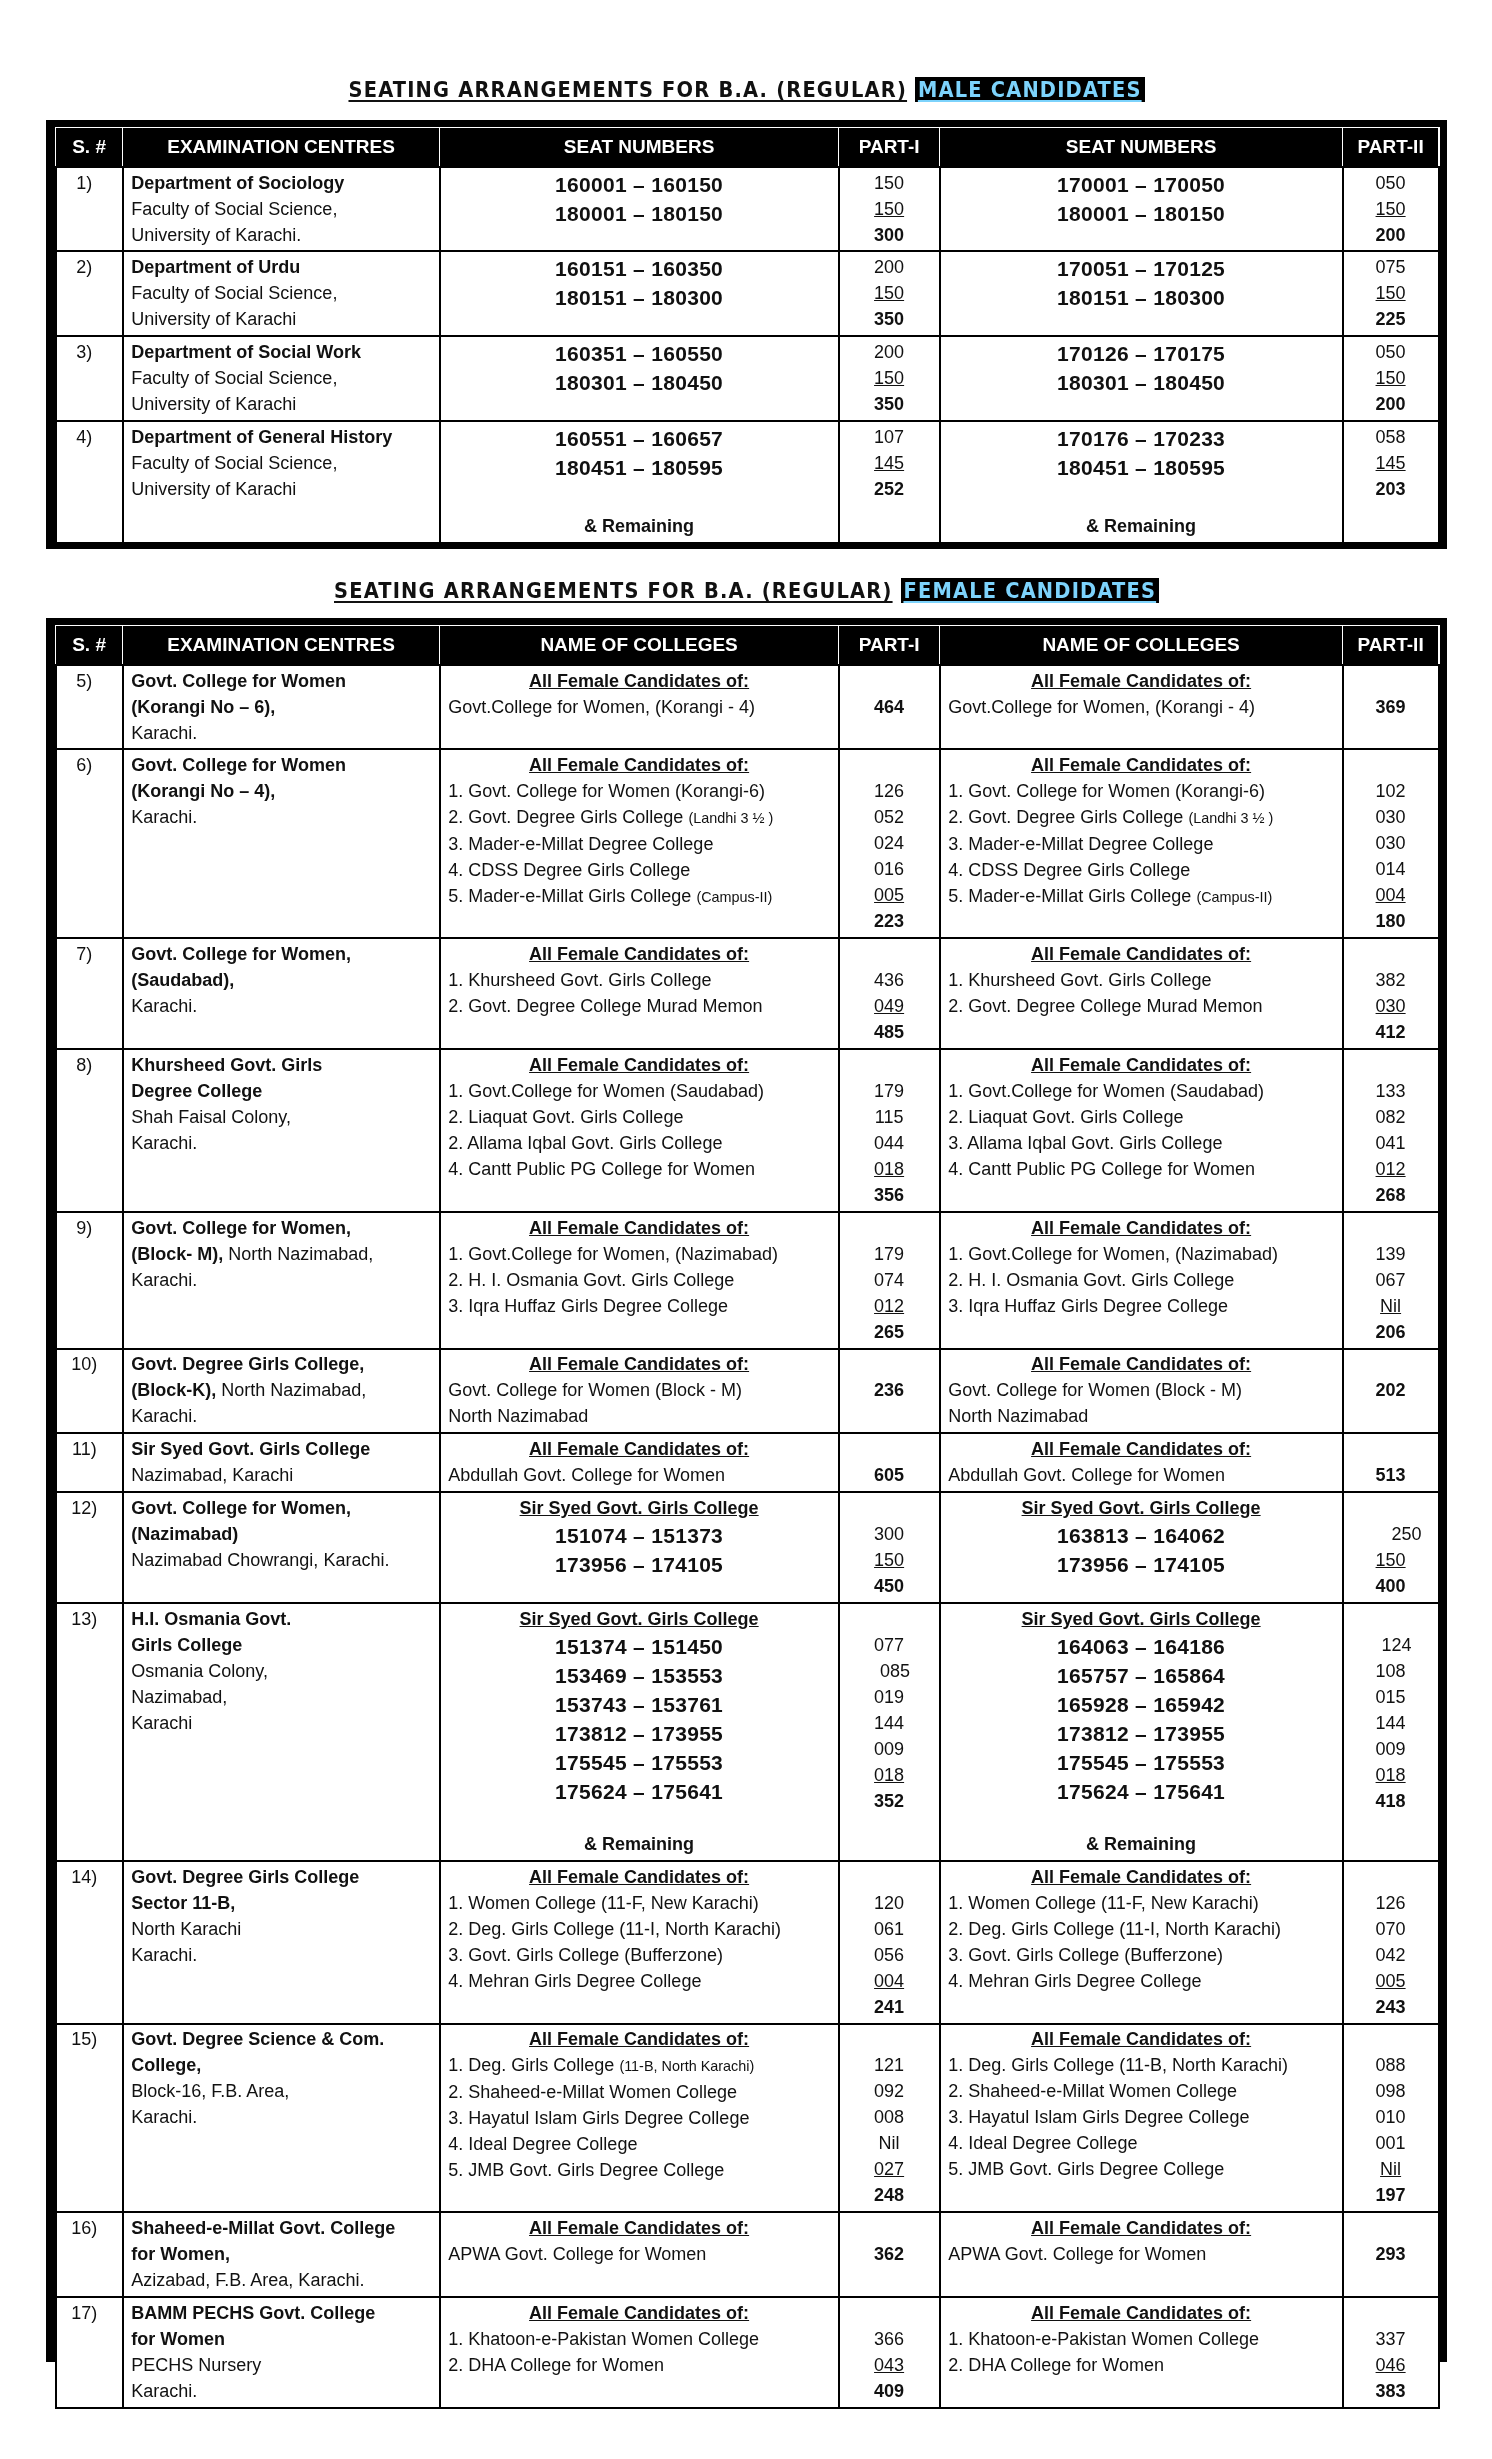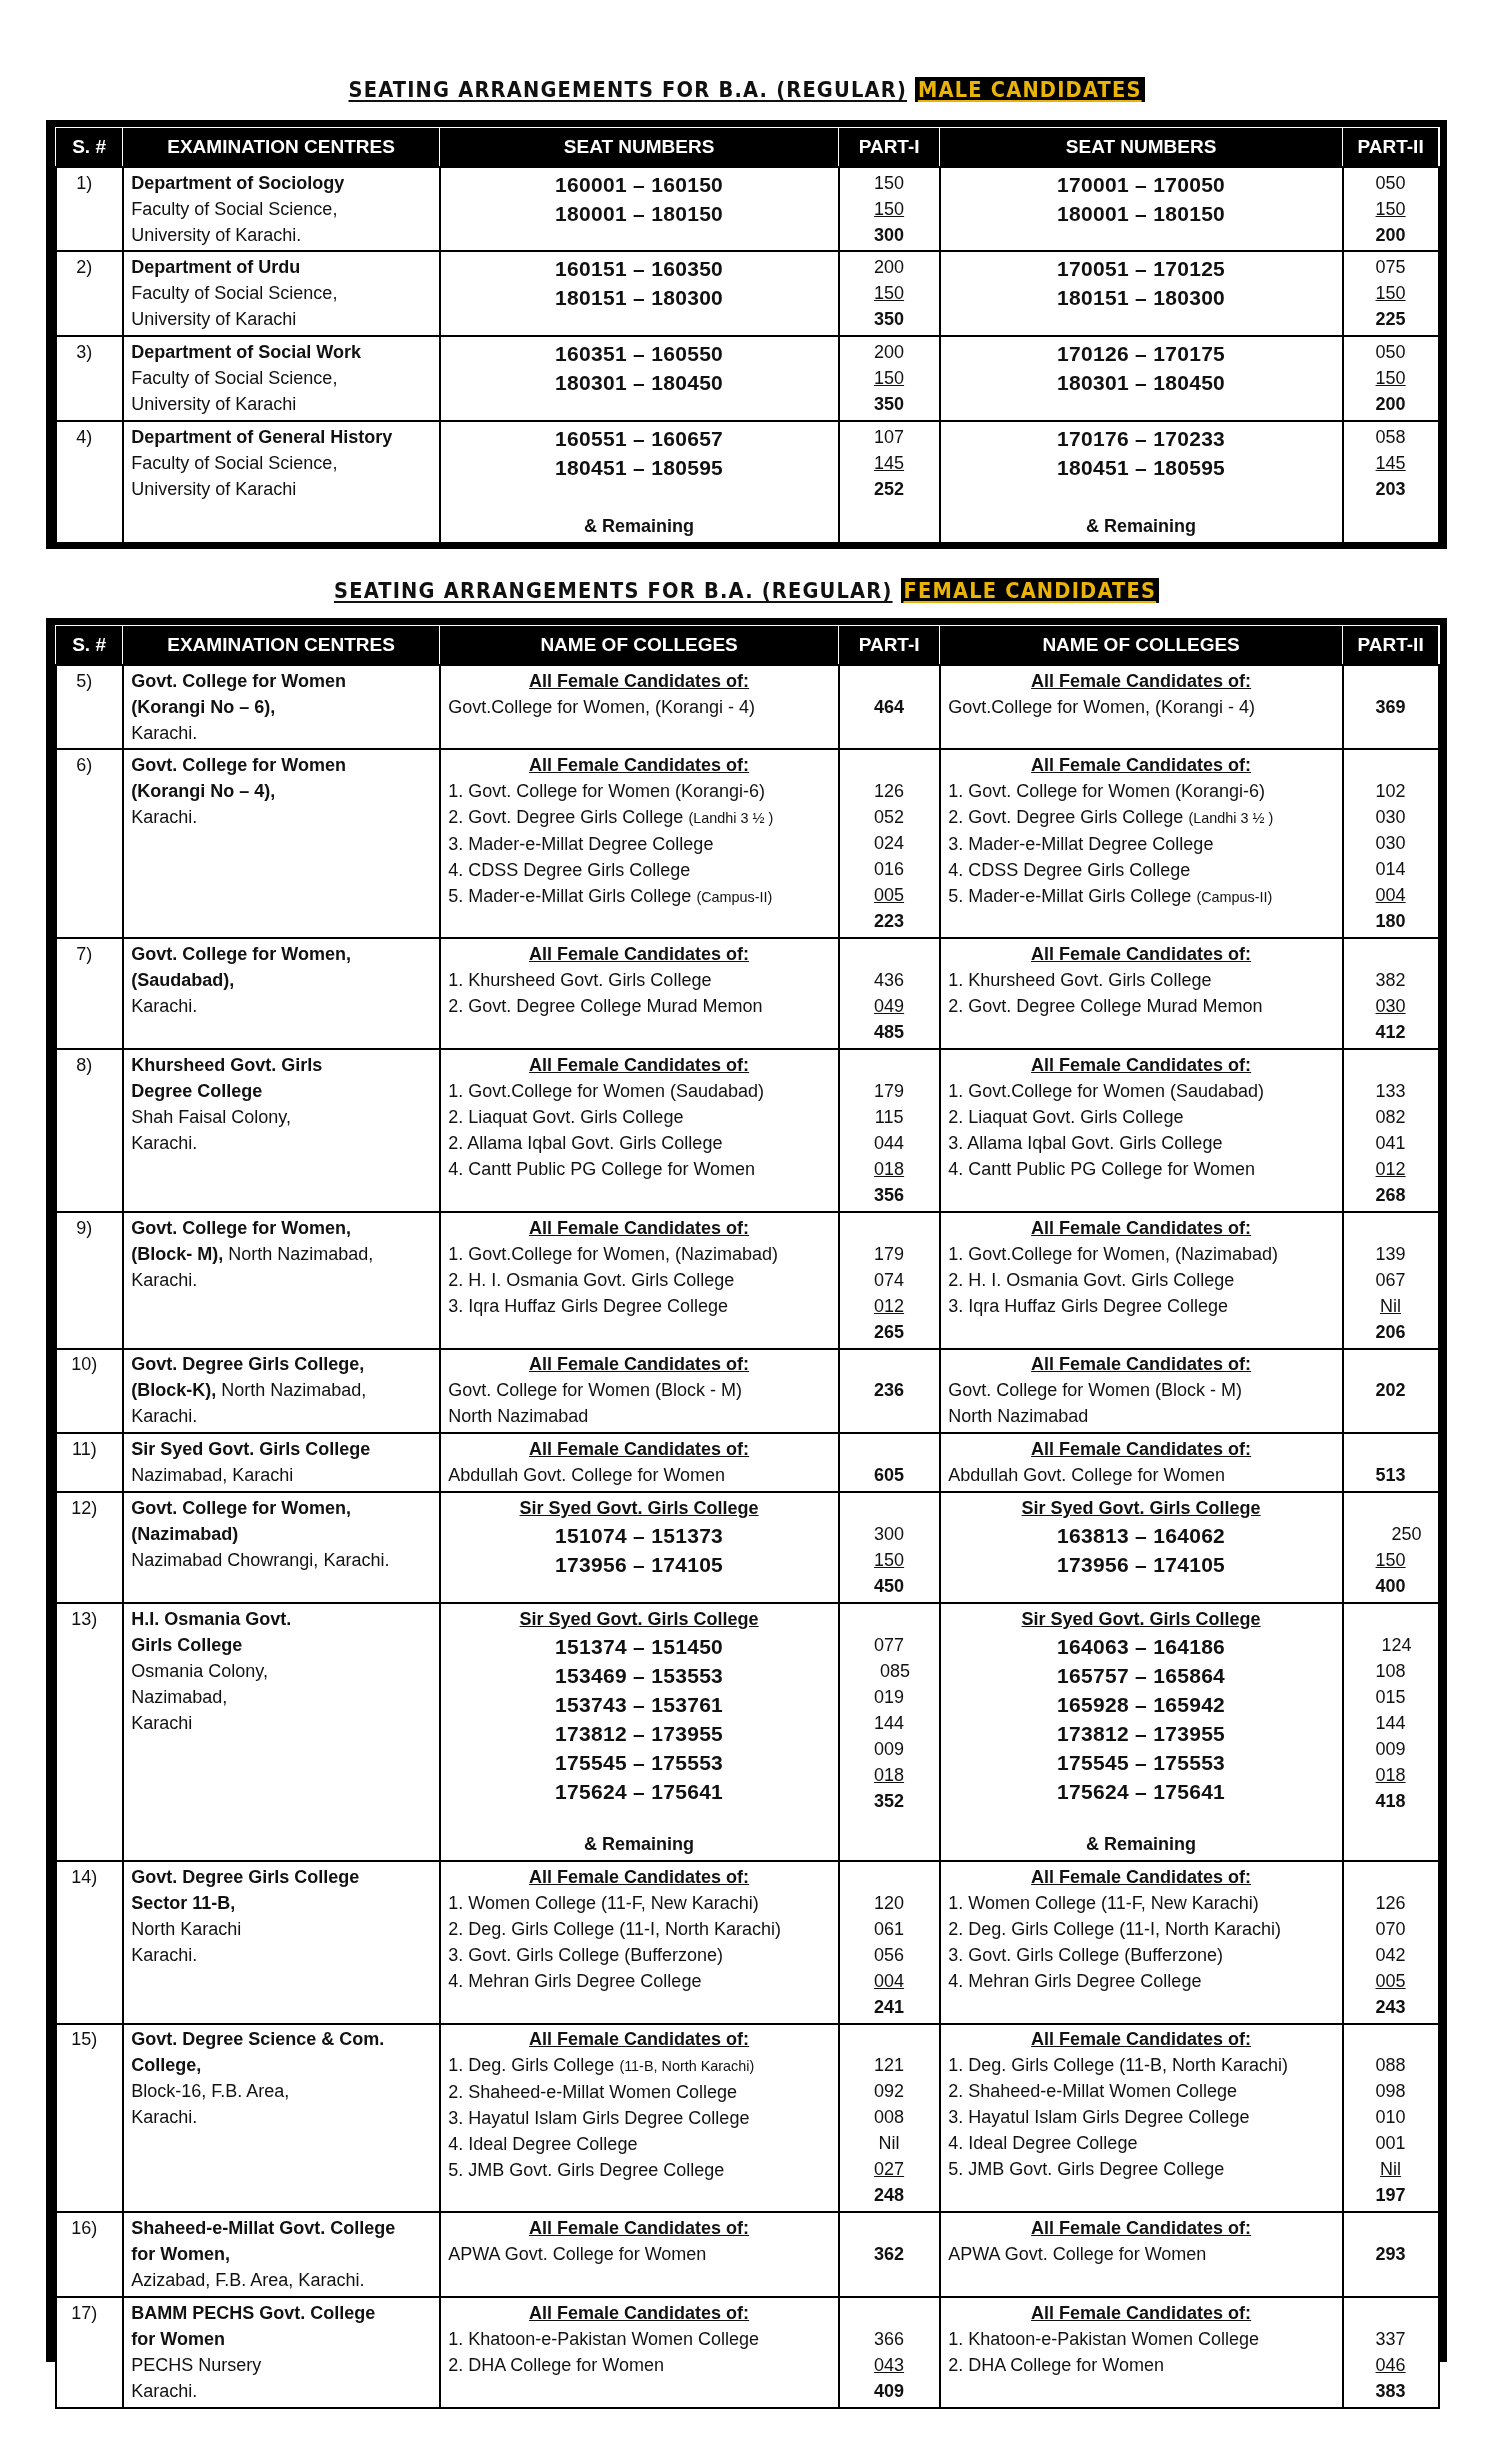--- a/index.html
+++ b/index.html
@@ -7,21 +7,21 @@
       width: 1493px; height: 2459px; position: relative; overflow: hidden;
       font-family: "Liberation Sans", sans-serif; color: #111;
       font-stretch: condensed;
     }
     .title {
       position: absolute; left: 0; width: 1493px; text-align: center;
       font-family: "DejaVu Sans", sans-serif; font-weight: bold;
       font-size: 21.6px; letter-spacing: 1.2px; transform: scaleX(1.0);
     }
     .title .t1 { text-decoration: underline; text-decoration-thickness: 1.9px; text-underline-offset: 2.9px; }
-    .title .t2 { background: #000; color: #eab308; padding: 0 2.9px; text-decoration: underline; text-underline-offset: 2.9px; }
+    .title .t2 { background: #000; color: #7dd3fc; padding: 0 2.9px; text-decoration: underline; text-underline-offset: 2.9px; }
     #title-male { top: 77px; }
     #title-female { top: 578px; }
 
     .frame {
       position: absolute; left: 46px; width: 1401px;
       background: #000; padding: 6.7px 8.6px 7.7px 8.6px; box-sizing: border-box;
     }
     #frame-male { top: 120px; height: 429px; }
     #frame-female { top: 618px; height: 1744px; }
 

